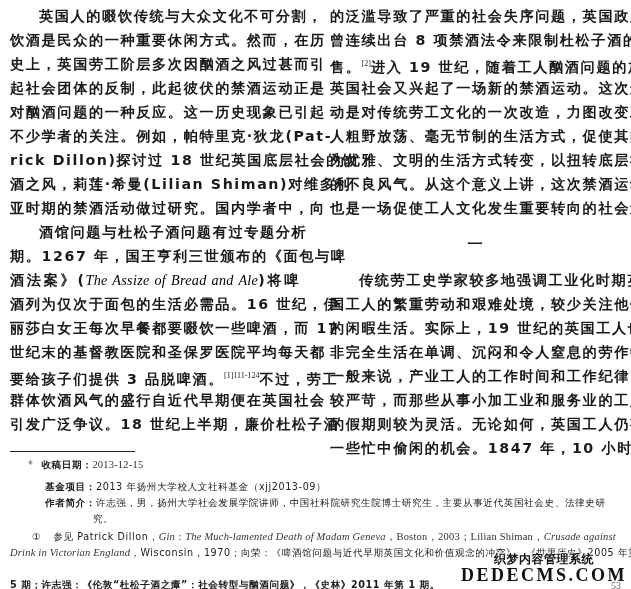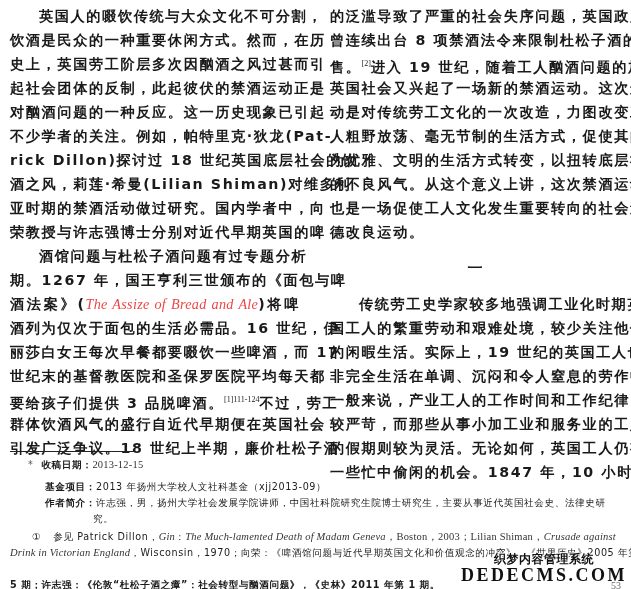--- a/index.html
+++ b/index.html
@@ -11,21 +11,21 @@
     .col { position: absolute; top: 4px; width: 290px; }
     .col-left { left: 10px; }
     .col-right { left: 330px; }
     .line {
       height: 24px; line-height: 24px; font-size: 14.2px;
       white-space: nowrap; letter-spacing: 1.6px; font-weight: bold;
       text-align: justify; text-align-last: justify;
     }
     .line.indent { padding-left: 29px; }
     .line.last { text-align-last: left; }
-    .lat { font-family: "Liberation Serif", "DejaVu Serif", serif; font-weight: normal; letter-spacing: 0.3px; color: #ef4444; }
+    .lat { font-family: "Liberation Serif", "DejaVu Serif", serif; font-weight: normal; letter-spacing: 0.3px; color: #000000; }
     .it { font-style: italic; }
     .sup { font-family: "Liberation Serif", serif; font-weight: normal; font-size: 8px; vertical-align: 6px; letter-spacing: 0; }
     .section-num { height: 48px; line-height: 48px; text-align: center; font-size: 15px; font-weight: bold; }
     .rule { position: absolute; left: 10px; top: 451px; width: 125px; height: 0; border-top: 1px solid #222; }
     .fn { position: absolute; font-size: 9.6px; line-height: 16px; white-space: nowrap; letter-spacing: 0.6px; }
     .fn b { font-weight: bold; }
     .fn .lat { color: #333; letter-spacing: 0.2px; font-size: 10.5px; }
     .watermark {
       position: absolute; right: 4px; top: 551px; text-align: center;
       font-family: "DejaVu Sans", sans-serif; font-weight: bold; color: #111;
@@ -41,21 +41,20 @@
 <div class="col col-left">
   <div class="line indent">英国人的啜饮传统与大众文化不可分割，</div>
   <div class="line">饮酒是民众的一种重要休闲方式。然而，在历</div>
   <div class="line">史上，英国劳工阶层多次因酗酒之风过甚而引</div>
   <div class="line">起社会团体的反制，此起彼伏的禁酒运动正是</div>
   <div class="line">对酗酒问题的一种反应。这一历史现象已引起</div>
   <div class="line">不少学者的关注。例如，帕特里克·狄龙(Pat-</div>
   <div class="line">rick Dillon)探讨过 18 世纪英国底层社会的饮</div>
   <div class="line">酒之风，莉莲·希曼(Lilian Shiman)对维多利</div>
   <div class="line">亚时期的禁酒活动做过研究。国内学者中，向</div>
-  <div class="line">荣教授与许志强博士分别对近代早期英国的啤</div>
   <div class="line indent">酒馆问题与杜松子酒问题有过专题分析</div>
   <div class="line">期。1267 年，国王亨利三世颁布的《面包与啤</div>
   <div class="line">
     <span>酒法案》(</span><span class="lat it">The Assize of Bread and Ale</span><span>)将啤</span>
   </div>
   <div class="line">酒列为仅次于面包的生活必需品。16 世纪，伊</div>
   <div class="line">丽莎白女王每次早餐都要啜饮一些啤酒，而 17</div>
   <div class="line">世纪末的基督教医院和圣保罗医院平均每天都</div>
   <div class="line">
     <span>要给孩子们提供 3 品脱啤酒。</span><span class="sup">[1]111-124</span><span>不过，劳工</span>
@@ -69,21 +68,20 @@
   <div class="line">曾连续出台 8 项禁酒法令来限制杜松子酒的销</div>
   <div class="line">
     <span>售。</span><span class="sup">[2]</span><span>进入 19 世纪，随着工人酗酒问题的加剧，</span>
   </div>
   <div class="line">英国社会又兴起了一场新的禁酒运动。这次运</div>
   <div class="line">动是对传统劳工文化的一次改造，力图改变工</div>
   <div class="line">人粗野放荡、毫无节制的生活方式，促使其向较</div>
   <div class="line">为优雅、文明的生活方式转变，以扭转底层社会</div>
   <div class="line">的不良风气。从这个意义上讲，这次禁酒运动</div>
   <div class="line">也是一场促使工人文化发生重要转向的社会道</div>
-  <div class="line last">德改良运动。</div>
   <div class="section-num">一</div>
   <div class="line indent">传统劳工史学家较多地强调工业化时期英</div>
   <div class="line">国工人的繁重劳动和艰难处境，较少关注他们</div>
   <div class="line">的闲暇生活。实际上，19 世纪的英国工人也并</div>
   <div class="line">非完全生活在单调、沉闷和令人窒息的劳作中。</div>
   <div class="line">一般来说，产业工人的工作时间和工作纪律比</div>
   <div class="line">较严苛，而那些从事小加工业和服务业的工人</div>
   <div class="line">的假期则较为灵活。无论如何，英国工人仍有</div>
   <div class="line">一些忙中偷闲的机会。1847 年，10 小时工作制</div>
 </div>

